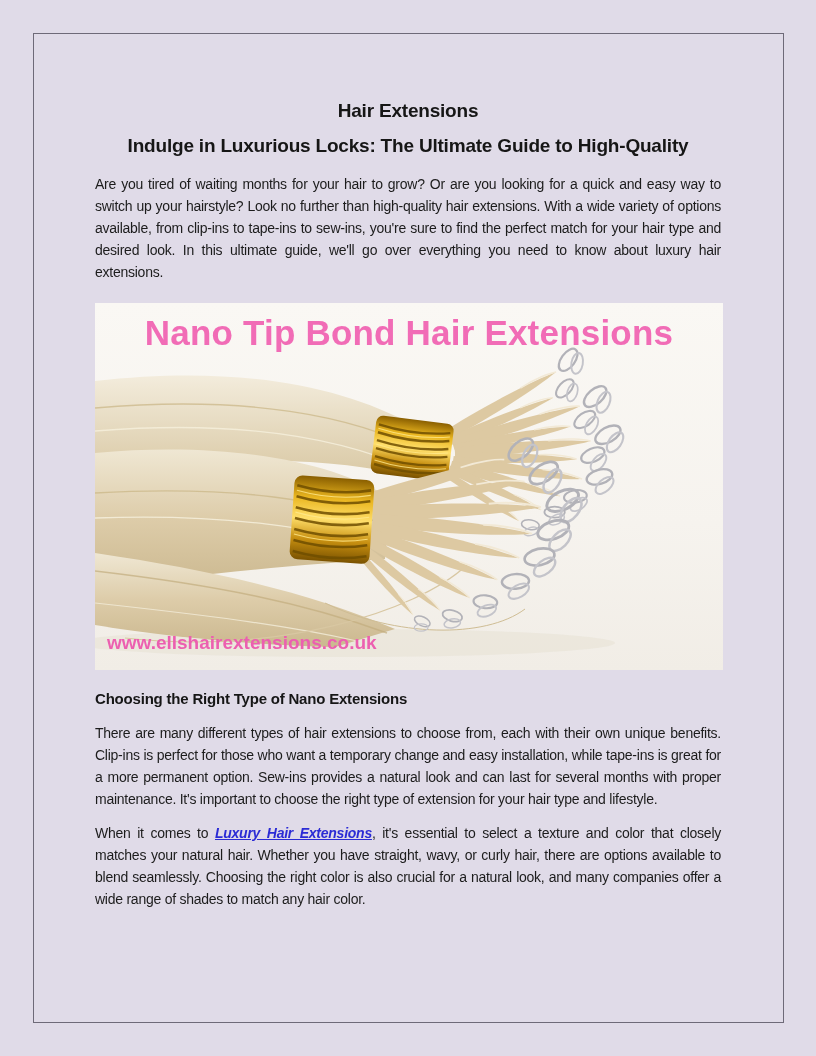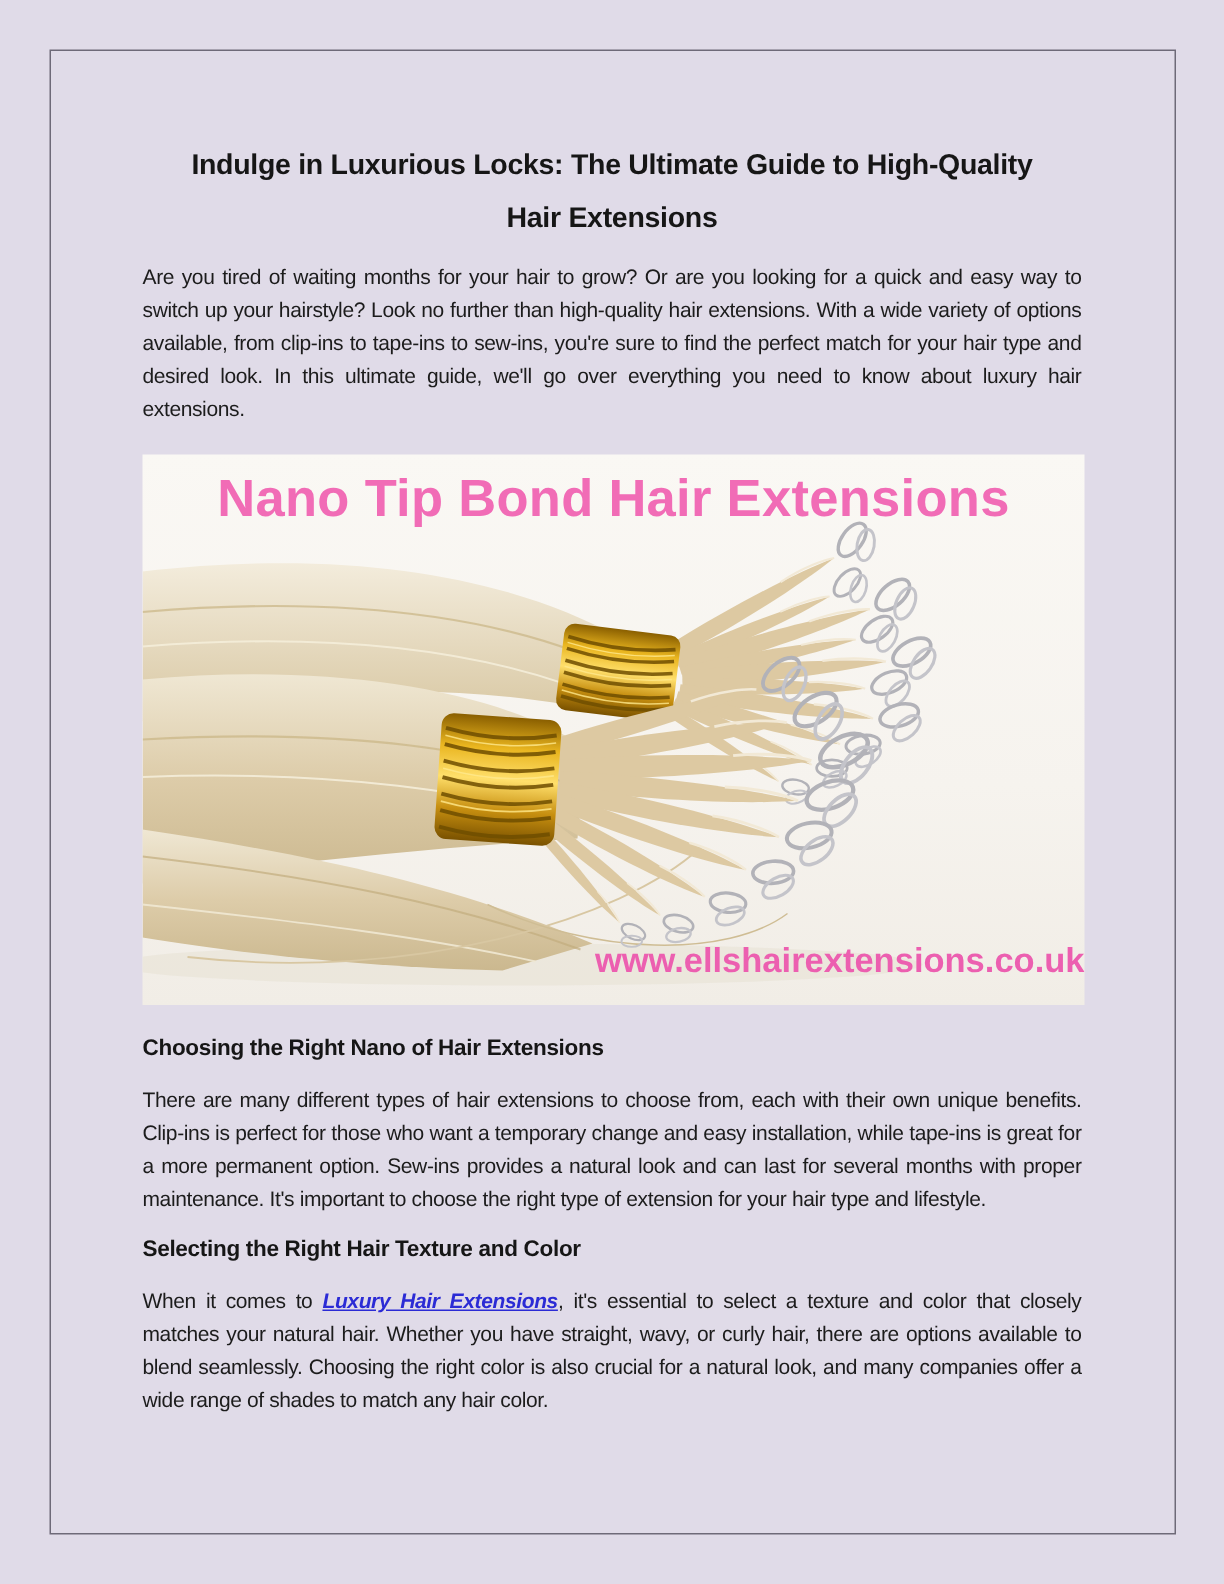--- a/index.html
+++ b/index.html
@@ -63,22 +63,22 @@
     text-align: center;
     font-size: 35px;
     font-weight: bold;
     letter-spacing: 0.2px;
     color: #f16cb6;
     white-space: nowrap;
   }
   .figure-website {
     position: absolute;
     bottom: 16px; left: 12px; right: 0;
-    text-align: right;
-    font-size: 23px;
+    text-align: left;
+    font-size: 19px;
     font-weight: bold;
     color: #ec5fb0;
     white-space: nowrap;
   }
   .figure svg { position: absolute; left: 0; top: 0; }
   a.inline-link {
     color: #2b2bd5;
     font-weight: bold;
     text-decoration: underline;
     cursor: pointer;
@@ -86,22 +86,22 @@
   }
 </style>
 </head>
 <body>
 
 <div class="page-border"></div>
 
 <div class="content">
 
   <h1 class="doc-title">
+    <span>Hair Extensions</span>
     <span>Indulge in Luxurious Locks: The Ultimate Guide to High-Quality</span>
-    <span>Hair Extensions</span>
   </h1>
 
   <p class="body-para">Are you tired of waiting months for your hair to grow? Or are you looking for a quick and easy way to switch up your hairstyle? Look no further than high-quality hair extensions. With a wide variety of options available, from clip-ins to tape-ins to sew-ins, you're sure to find the perfect match for your hair type and desired look. In this ultimate guide, we'll go over everything you need to know about luxury hair extensions.</p>
 
   <div class="figure">
     <svg width="626" height="367" viewBox="0 0 626 367" aria-hidden="true">
       <defs>
         <linearGradient id="hairg" x1="0" y1="0" x2="0" y2="1">
           <stop offset="0" stop-color="#efe7d3"></stop>
           <stop offset="0.5" stop-color="#ddcca9"></stop>
@@ -189,20 +189,19 @@
         <path d="M3,76 q38,8 74,0" stroke="#6e4e00" stroke-width="2.6" fill="none" opacity="0.85"></path>
         <path d="M3,15 q38,8 74,0" stroke="#ffe98c" stroke-width="1.1" fill="none" opacity="0.8"></path>
         <path d="M3,37 q38,8 74,0" stroke="#ffe98c" stroke-width="1.1" fill="none" opacity="0.8"></path>
         <path d="M3,59 q38,8 74,0" stroke="#ffe98c" stroke-width="1.1" fill="none" opacity="0.8"></path>
       </g>
     </svg>
     <div class="figure-headline">Nano Tip Bond Hair Extensions</div>
     <div class="figure-website">www.ellshairextensions.co.uk</div>
   </div>
 
-  <h3 class="section-heading">Choosing the Right Nano of Hair Extensions</h3>
+  <h3 class="section-heading">Choosing the Right Type of Nano Extensions</h3>
   <p class="body-para mb">There are many different types of hair extensions to choose from, each with their own unique benefits. Clip-ins is perfect for those who want a temporary change and easy installation, while tape-ins is great for a more permanent option. Sew-ins provides a natural look and can last for several months with proper maintenance. It's important to choose the right type of extension for your hair type and lifestyle.</p>
 
-  <h3 class="section-heading">Selecting the Right Hair Texture and Color</h3>
   <p class="body-para mb"><span>When it comes to </span><a class="inline-link" href="#">Luxury Hair Extensions</a><span>, it's essential to select a texture and color that closely matches your natural hair. Whether you have straight, wavy, or curly hair, there are options available to blend seamlessly. Choosing the right color is also crucial for a natural look, and many companies offer a wide range of shades to match any hair color.</span></p>
 
 
 </div>
 
 </body></html>

